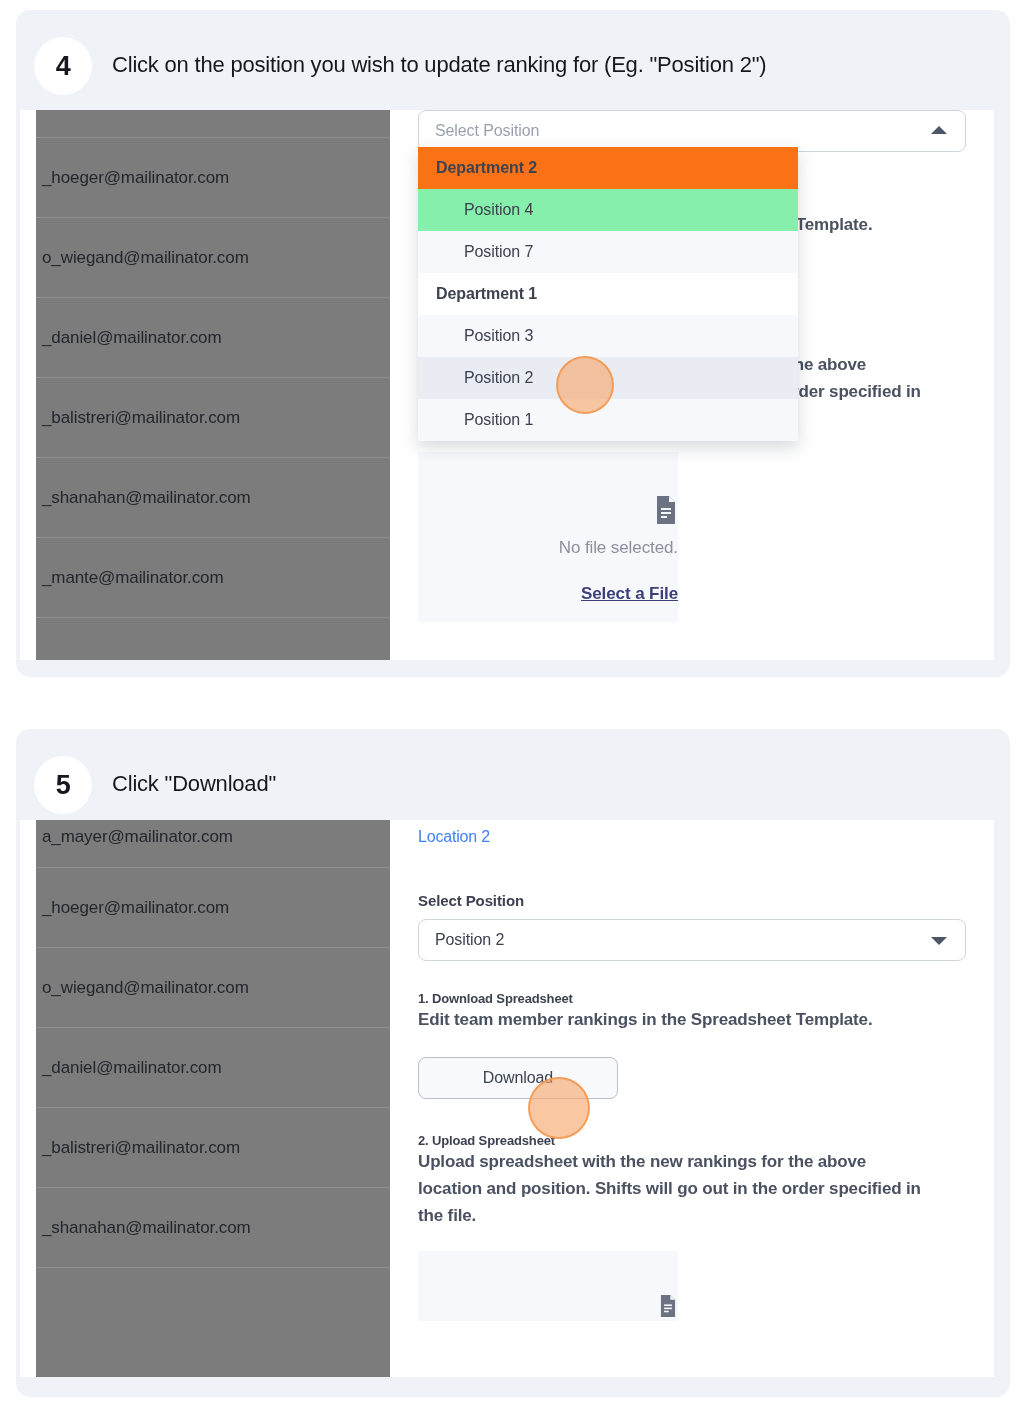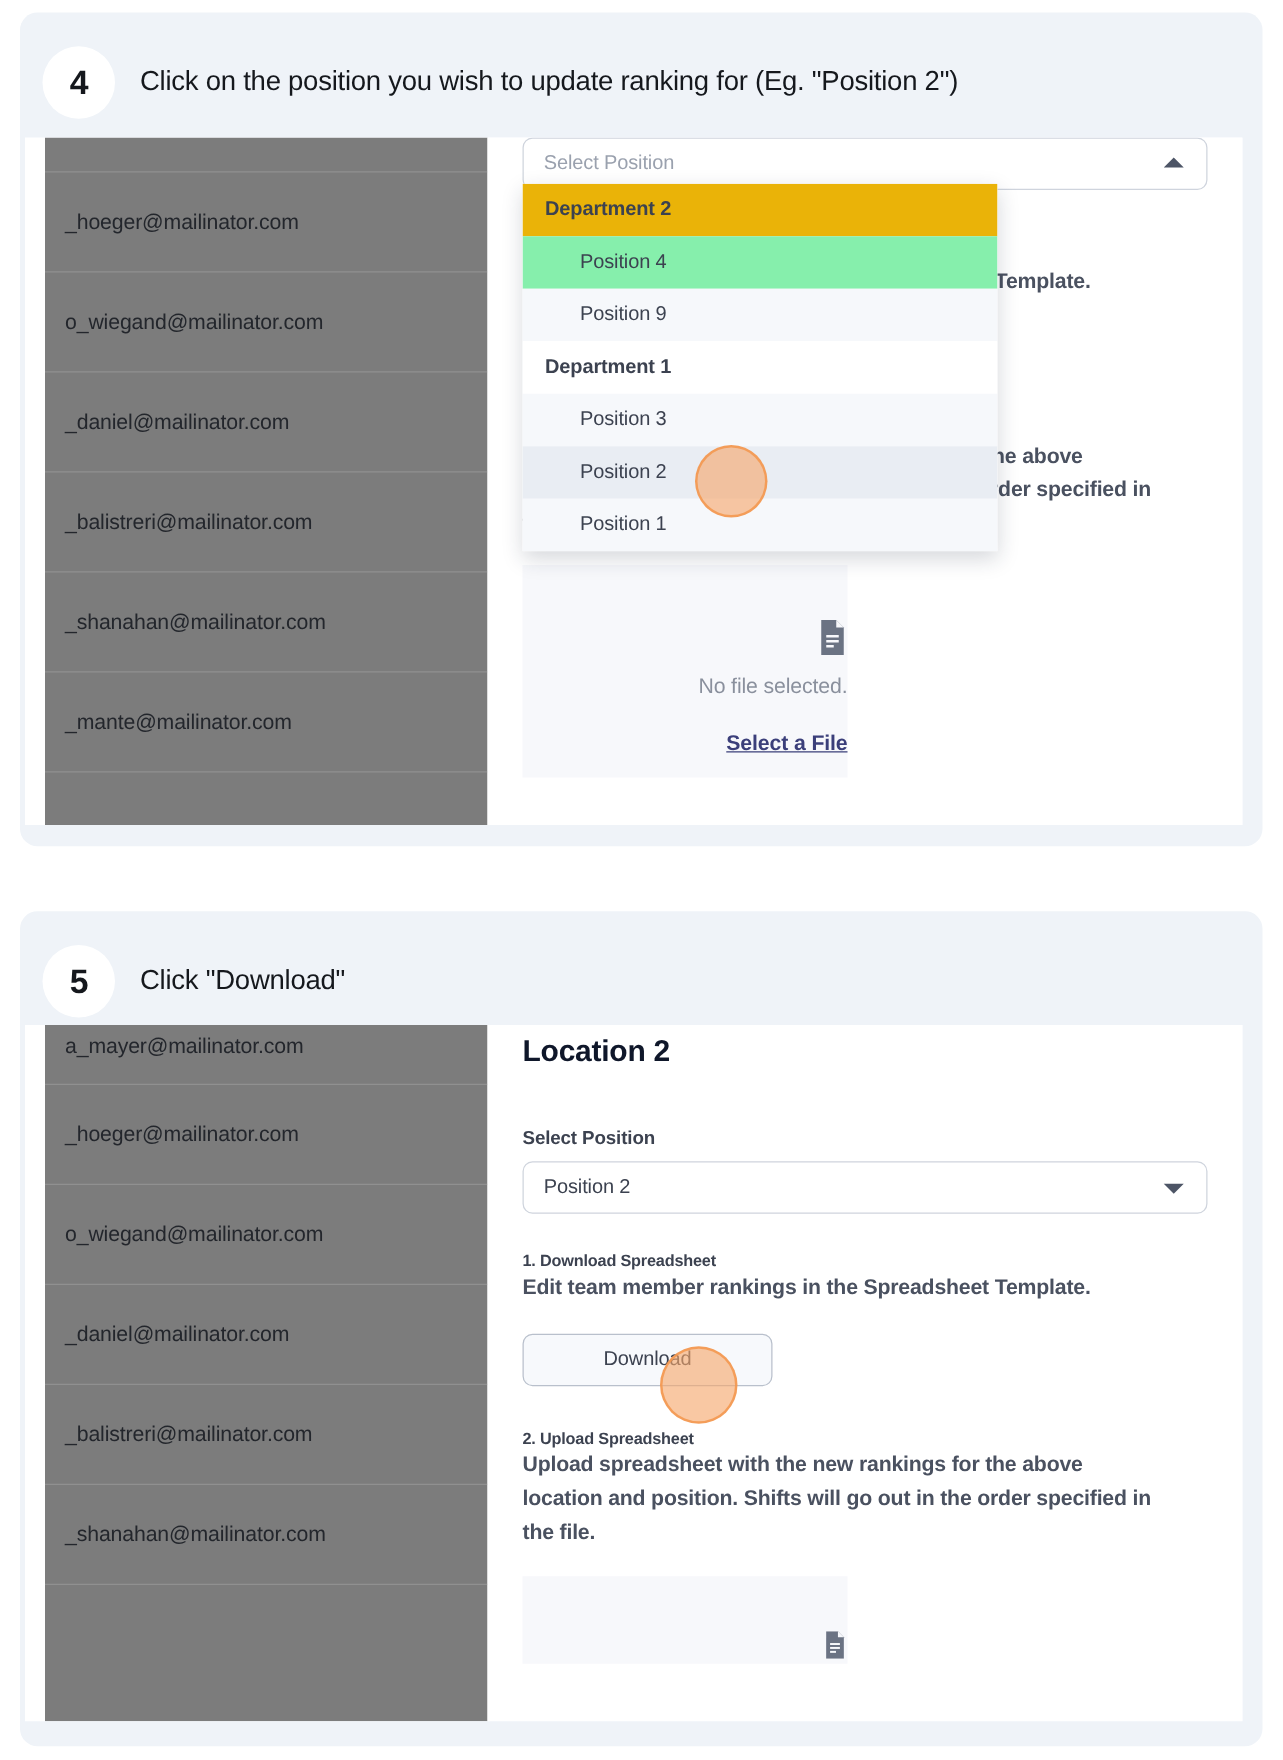--- a/index.html
+++ b/index.html
@@ -86,21 +86,21 @@
     position: relative;
     height: 80px;
     border-bottom: 1px solid #909090;
     display: flex;
     align-items: center;
   }
   .member-email {
     font-size: 17px;
     color: #23262c;
     white-space: nowrap;
-    padding-left: 16px;
+    padding-left: 6px;
     letter-spacing: -0.1px;
   }
   .member-row.spacer-row { height: 28px; border-bottom: 1px solid #909090; }
   .member-row.spacer-row-bottom { height: 40px; border-bottom: none; }
 
   
   .detail-pane {
     position: absolute;
     left: 370px;
     top: 0;
@@ -112,23 +112,23 @@
   .pane-inner { position: relative; padding: 0 28px; }
 
   .field-label {
     font-size: 15px;
     font-weight: 700;
     color: #3c4250;
     letter-spacing: -0.1px;
   }
 
   .location-title {
-    font-size: 24px;
-    font-weight: 700;
-    color: #0f172a;
+    font-size: 16px;
+    font-weight: 400;
+    color: #3b82f6;
     letter-spacing: -0.2px;
   }
 
   .select-box {
     position: relative;
     height: 42px;
     border: 1px solid #cfd4dd;
     border-radius: 8px;
     background: #ffffff;
     display: flex;
@@ -160,21 +160,21 @@
     overflow: hidden;
   }
   .dd-group {
     height: 42px;
     display: flex;
     align-items: center;
     padding-left: 18px;
     font-size: 16px;
     font-weight: 700;
     color: #3c4250;
-    background: #eab308;
+    background: #f97316;
     letter-spacing: -0.1px;
   }
   .dd-group.alt { background: #ffffff; }
   .dd-item {
     height: 42px;
     display: flex;
     align-items: center;
     padding-left: 46px;
     font-size: 16px;
     color: #3c4250;
@@ -313,21 +313,21 @@
           <span class="dz-text" style="margin-top:10px;">No file selected.</span>
           <span class="dz-link" style="margin-top:26px;">Select a File</span>
         </div>
 
       </div>
     </div>
 
     <div class="dropdown-menu" style="left:398px; top:37px;">
       <div class="dd-group">Department 2</div>
       <div class="dd-item">Position 4</div>
-      <div class="dd-item shade">Position 9</div>
+      <div class="dd-item shade">Position 7</div>
       <div class="dd-group alt">Department 1</div>
       <div class="dd-item shade">Position 3</div>
       <div class="dd-item hover">Position 2</div>
       <div class="dd-item shade">Position 1</div>
     </div>
   </div>
 
   <div class="click-dot" style="left:556px; top:356px; width:58px; height:58px;"></div>
 
   <div class="step-card" id="step-card-5">

